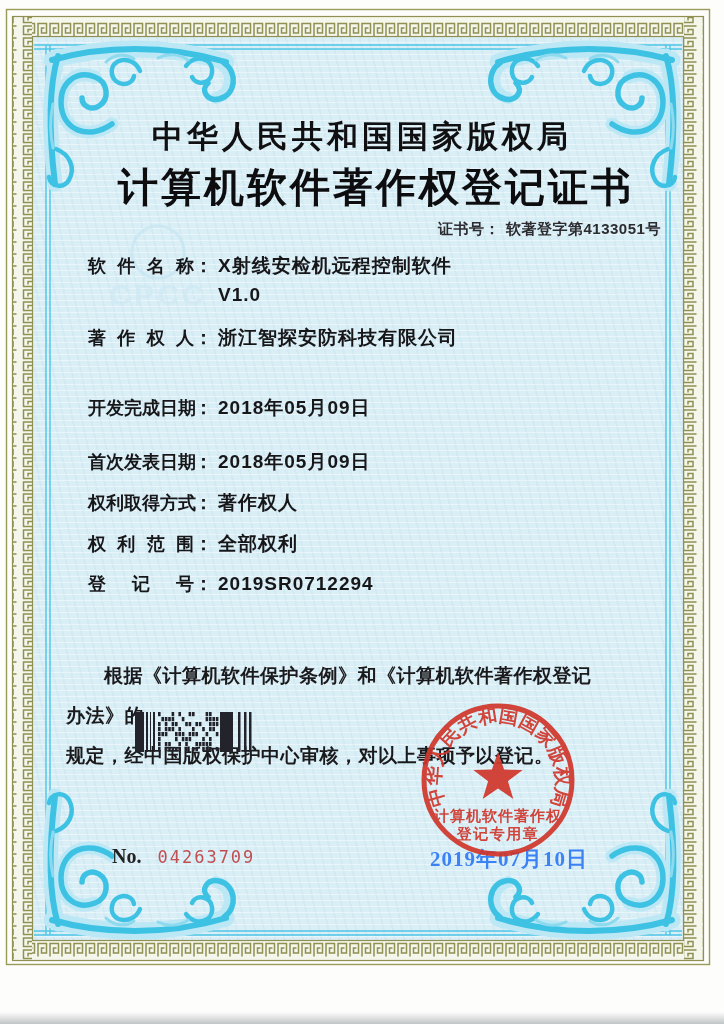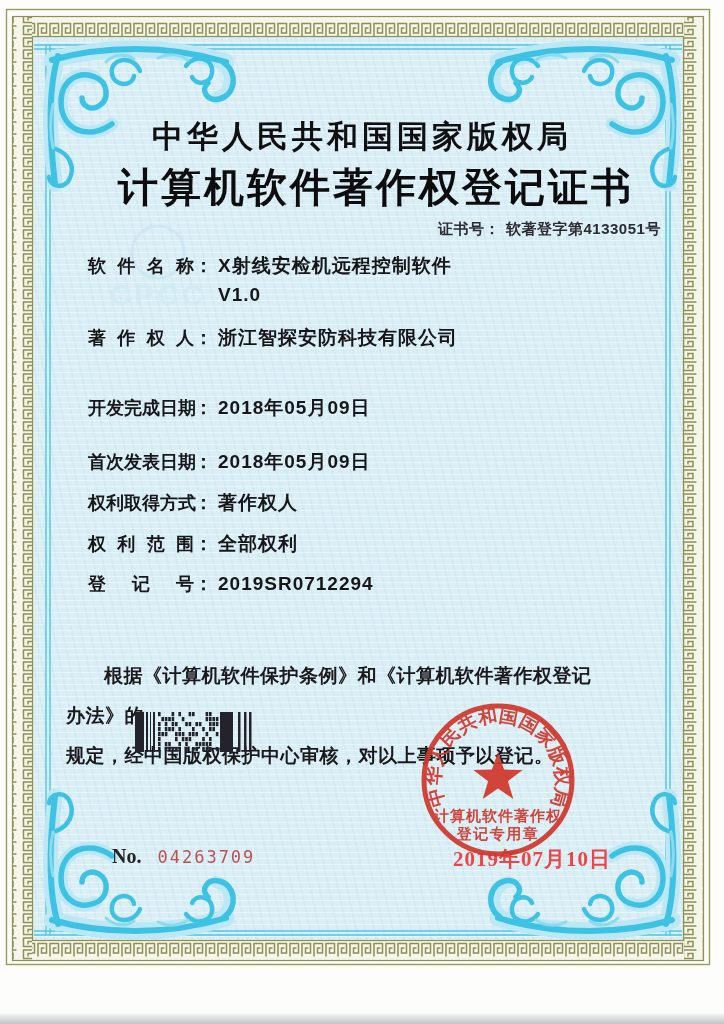--- a/index.html
+++ b/index.html
@@ -28,22 +28,22 @@
   .fcolon { display:inline-block; width:18px; }
   .fvalue { margin-left:6px; letter-spacing:1px; }
   .fversion { left:218px; font-size:19px; font-weight:700; color:#17171a; letter-spacing:1px; }
   .statement { left:66px; top:620px; width:528px; font-size:19px; font-weight:700;
                color:#1a1a1d; line-height:40px; letter-spacing:.5px;margin-top:36px; }
   .statement .l1 { text-indent:38px; }
   .no-line { left:112px; top:845px; font-size:20px; }
   .no-line .nl { font-family:"Liberation Serif","DejaVu Serif",serif; font-weight:bold; color:#222; }
   .no-line .nv { font-family:"DejaVu Sans Mono","Liberation Mono",monospace; font-size:17px;
                  color:#c04f52; letter-spacing:2px; margin-left:16px; }
-  .issue-date { left:453px; top:845px; font-family:"Liberation Serif","DejaVu Serif",serif;
-                font-size:21px; font-weight:bold; letter-spacing:1px; color:#ef4444; z-index:2; }
+  .issue-date { left:430px; top:845px; font-family:"Liberation Serif","DejaVu Serif",serif;
+                font-size:21px; font-weight:bold; letter-spacing:1px; color:#3b82f6; z-index:2; }
   .barcode { position:absolute; left:135px; top:712px; z-index:2; }
   .seal { position:absolute; left:404px; top:687px; z-index:3; opacity:.92; }
 </style>
 </head>
 <body>
 
 <div class="page">
 
   <div class="cert-bg"></div>
 

